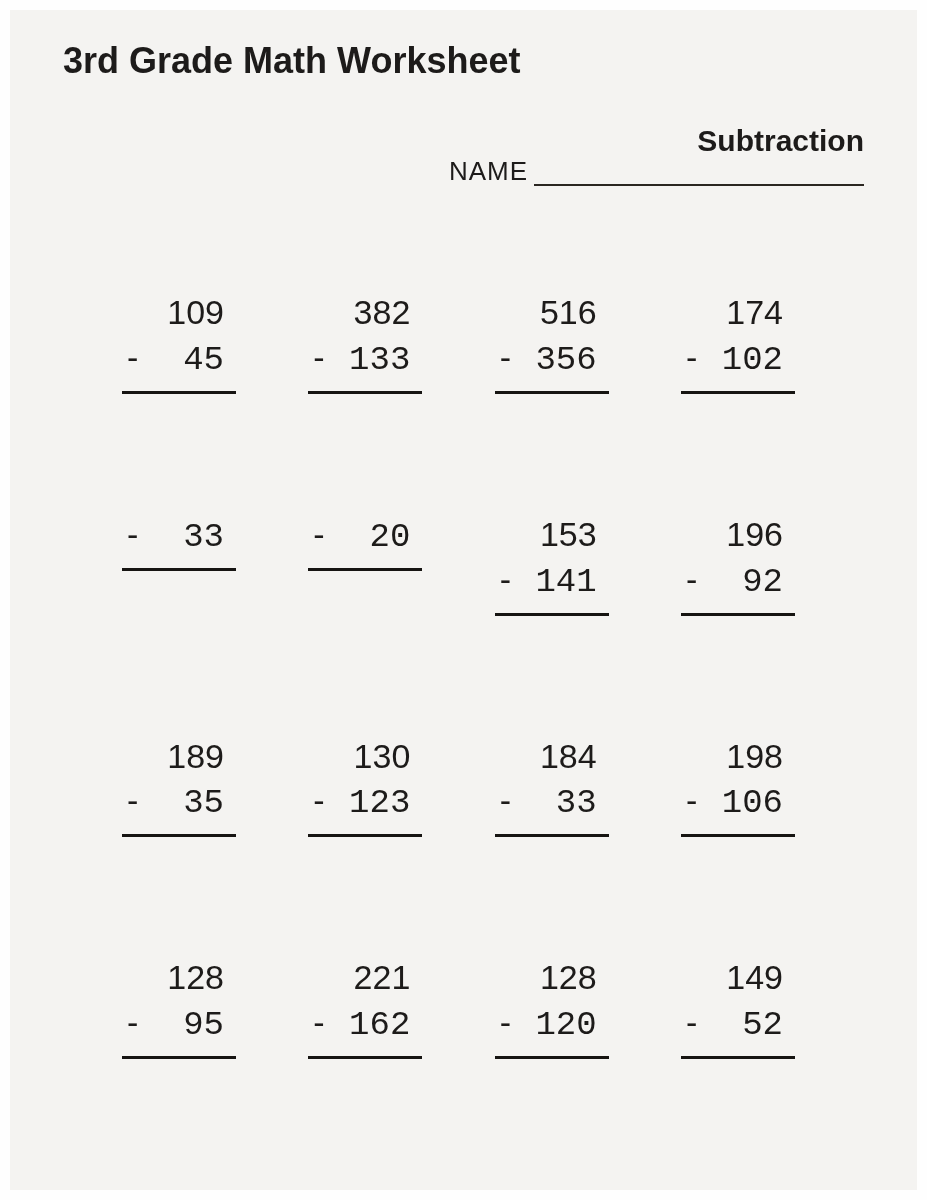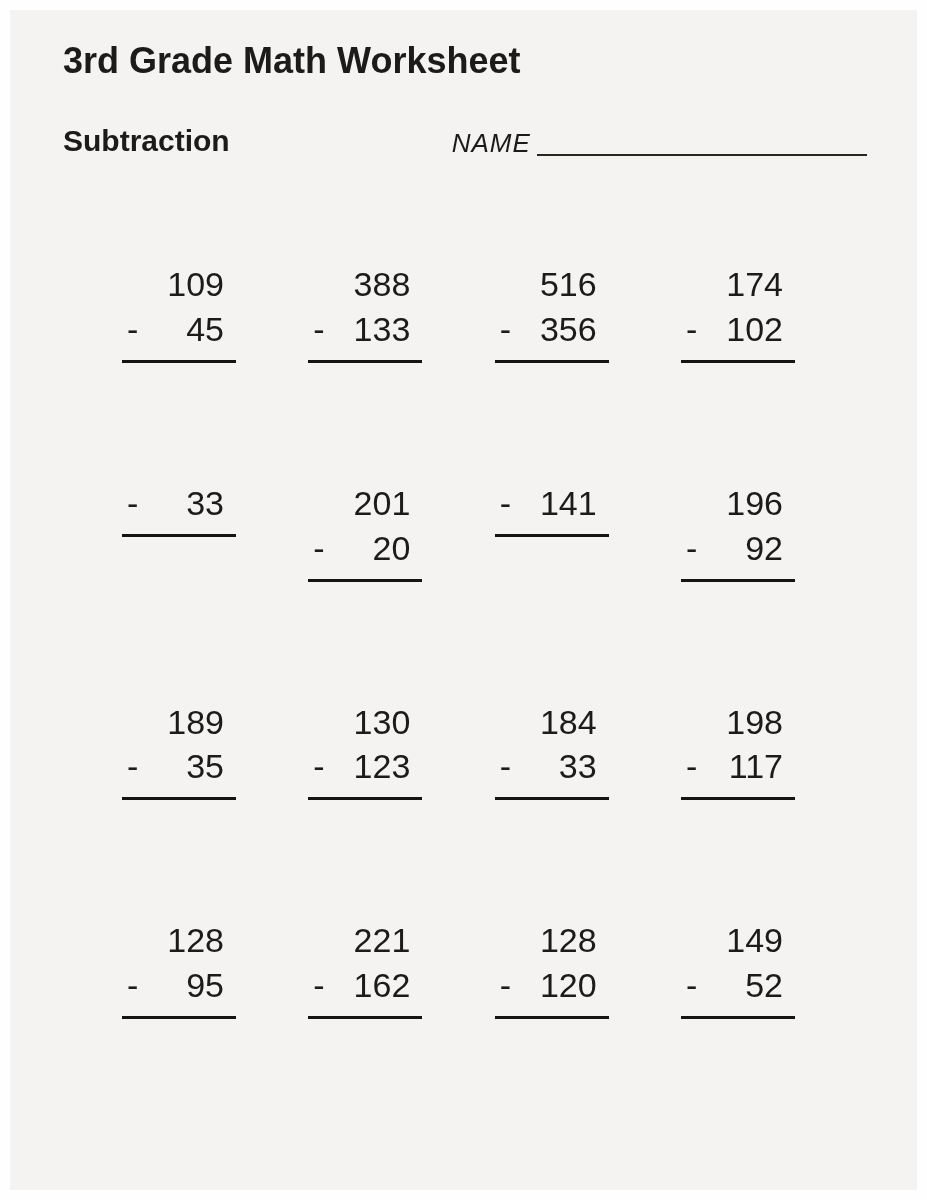--- a/index.html
+++ b/index.html
@@ -25,32 +25,33 @@
     margin: 0;
     font-size: 36px;
     font-weight: 600;
     letter-spacing: 0px;
     color: #1d1b1a;
   }
   .subhead {
     display: flex;
     align-items: flex-end;
     margin-top: 42px;
+    flex-direction: column;
   }
   .subtitle {
     margin: 0;
     font-size: 30px;
     font-weight: 600;
     color: #1d1b1a;
   }
   .name-area {
     display: flex;
+    align-items: flex-end;
     margin-left: 222px;
     flex: 1;
-    font-style: italic;
   }
   .name-label {
     font-size: 26px;
     font-weight: 500;
     letter-spacing: 1px;
     line-height: 1;
     padding-bottom: 2px;
   }
   .name-line {
     display: inline-block;
@@ -84,20 +85,21 @@
     display: flex;
     justify-content: space-between;
     align-items: baseline;
   }
   .op {
     padding-left: 5px;
   }
   .subtrahend {
     text-align: right;
     padding-right: 12px;
+    font-family: Liberation Mono, monospace;
   }
   .answer-line {
     margin-top: 8px;
     height: 0;
     border-bottom: 3px solid #161412;
   }
 </style>
 </head>
 <body>
 
@@ -118,21 +120,21 @@
   <div class="problem">
     <div class="minuend">109</div>
     <div class="sub-row">
       <span class="op">-</span>
       <span class="subtrahend">45</span>
     </div>
     <div class="answer-line"></div>
   </div>
 
   <div class="problem">
-    <div class="minuend">388</div>
+    <div class="minuend">382</div>
     <div class="sub-row">
       <span class="op">-</span>
       <span class="subtrahend">133</span>
     </div>
     <div class="answer-line"></div>
   </div>
 
   <div class="problem">
     <div class="minuend">516</div>
     <div class="sub-row">
@@ -154,29 +156,29 @@
       <div class="problems-row">
   <div class="problem">
     <div class="sub-row">
       <span class="op">-</span>
       <span class="subtrahend">33</span>
     </div>
     <div class="answer-line"></div>
   </div>
 
   <div class="problem">
-    <div class="minuend">201</div>
     <div class="sub-row">
       <span class="op">-</span>
       <span class="subtrahend">20</span>
     </div>
     <div class="answer-line"></div>
   </div>
 
   <div class="problem">
+    <div class="minuend">153</div>
     <div class="sub-row">
       <span class="op">-</span>
       <span class="subtrahend">141</span>
     </div>
     <div class="answer-line"></div>
   </div>
 
   <div class="problem">
     <div class="minuend">196</div>
     <div class="sub-row">
@@ -211,21 +213,21 @@
       <span class="op">-</span>
       <span class="subtrahend">33</span>
     </div>
     <div class="answer-line"></div>
   </div>
 
   <div class="problem">
     <div class="minuend">198</div>
     <div class="sub-row">
       <span class="op">-</span>
-      <span class="subtrahend">117</span>
+      <span class="subtrahend">106</span>
     </div>
     <div class="answer-line"></div>
   </div>
 </div>
       <div class="problems-row">
   <div class="problem">
     <div class="minuend">128</div>
     <div class="sub-row">
       <span class="op">-</span>
       <span class="subtrahend">95</span>

